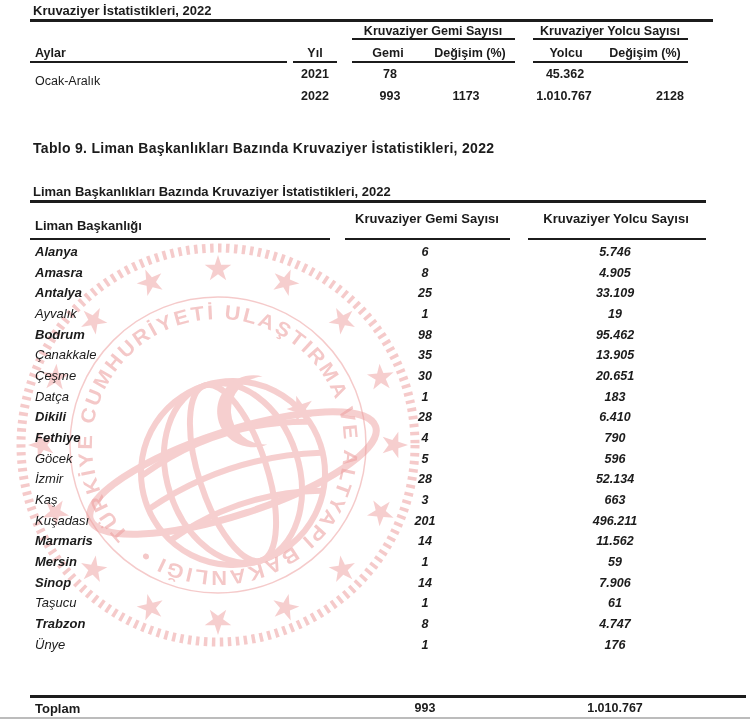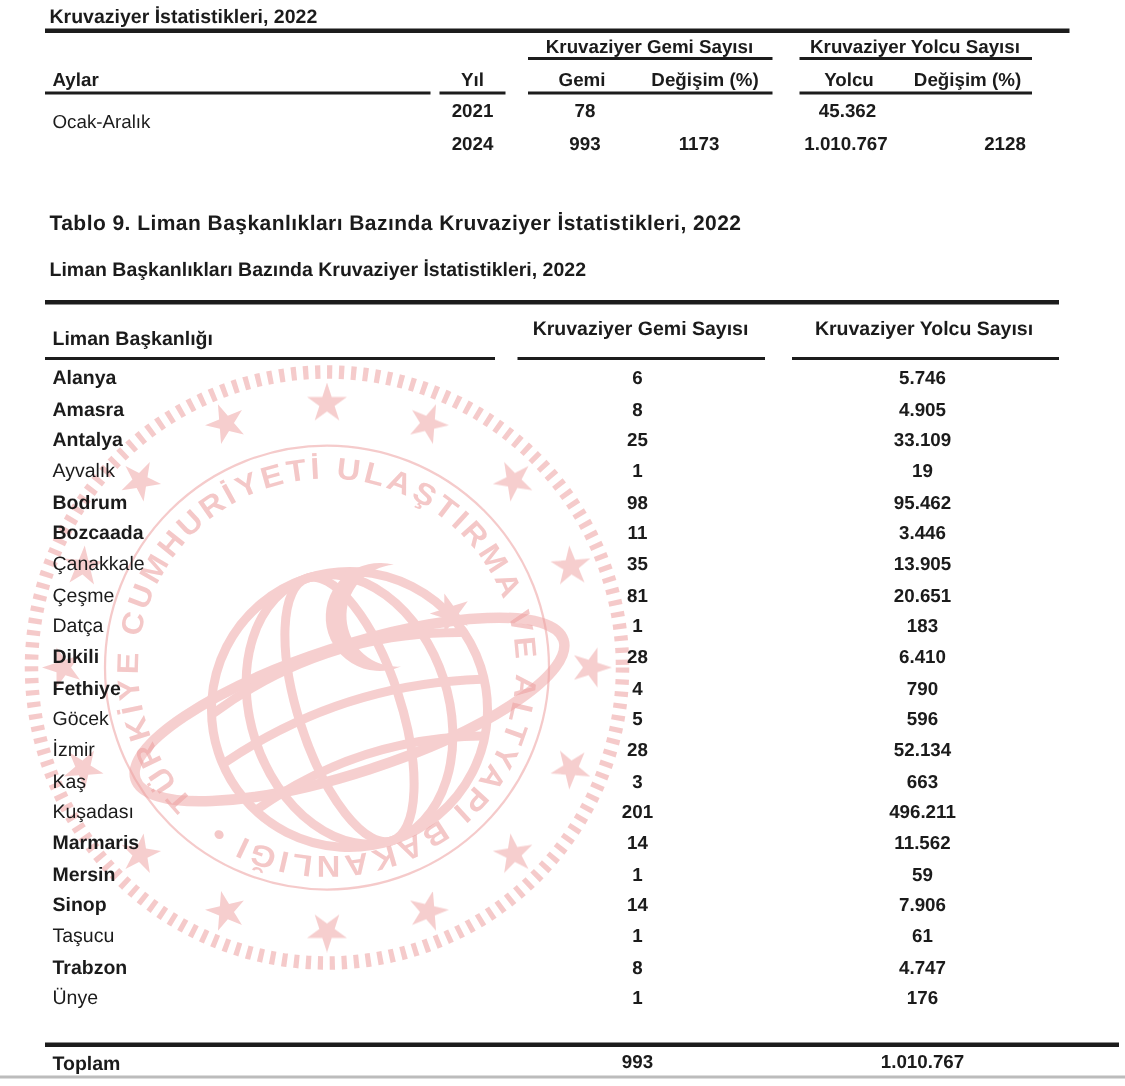--- a/index.html
+++ b/index.html
@@ -8,21 +8,21 @@
   .abs{position:absolute;white-space:nowrap;}
   .ctr{transform:translateX(-50%);}
   .b{font-weight:bold;}
   .fs13{font-size:13px;}
   .fs12{font-size:12.5px;}
   .fs15{font-size:14px;letter-spacing:.3px;}
   .ln{position:absolute;background:#1c1c1c;}
   .wm{position:absolute;left:6px;top:233px;z-index:0;}
   .content{position:absolute;left:0;top:0;width:750px;height:724px;z-index:1;}
   .t2rows{position:absolute;left:0;top:242px;width:750px;}
-  .t2row{position:relative;height:20.68px;line-height:20.68px;}
+  .t2row{position:relative;height:20.68px;line-height:20.68px;font-style:italic;}
   .t2row .lbl{position:absolute;left:35px;font-size:13px;}
   .t2row .v{position:absolute;transform:translateX(-50%);font-weight:bold;font-size:12.5px;}
   .t2row .vg{left:425px;}
   .t2row .vy{left:615px;}
 </style>
 </head>
 <body>
 
 <div class="page">
 
@@ -89,29 +89,29 @@
     <div class="ln" style="left:293px;top:61px;width:44px;height:2px"></div>
     <div class="ln" style="left:352px;top:61px;width:163px;height:2px"></div>
     <div class="ln" style="left:533px;top:61px;width:155px;height:2px"></div>
 
     <div class="abs fs12" style="left:35px;top:74px">Ocak-Aralık</div>
 
     <div class="abs ctr b fs12" style="left:315px;top:67px">2021</div>
     <div class="abs ctr b fs12" style="left:390px;top:67px">78</div>
     <div class="abs ctr b fs12" style="left:565px;top:67px">45.362</div>
 
-    <div class="abs ctr b fs12" style="left:315px;top:89px">2024</div>
+    <div class="abs ctr b fs12" style="left:315px;top:89px">2022</div>
     <div class="abs ctr b fs12" style="left:390px;top:89px">993</div>
     <div class="abs ctr b fs12" style="left:466px;top:89px">1173</div>
     <div class="abs ctr b fs12" style="left:564px;top:89px">1.010.767</div>
     <div class="abs ctr b fs12" style="left:670px;top:89px">2128</div>
 
     <div class="abs b fs15" style="left:33px;top:140px">Tablo 9. Liman Başkanlıkları Bazında Kruvaziyer İstatistikleri, 2022</div>
 
-    <div class="abs b fs13" style="left:33px;top:172px">Liman Başkanlıkları Bazında Kruvaziyer İstatistikleri, 2022</div>
+    <div class="abs b fs13" style="left:33px;top:184px">Liman Başkanlıkları Bazında Kruvaziyer İstatistikleri, 2022</div>
     <div class="ln" style="left:30px;top:200px;width:676px;height:3px"></div>
 
     <div class="abs b fs13" style="left:35px;top:218px">Liman Başkanlığı</div>
     <div class="abs ctr b fs13" style="left:427px;top:211px">Kruvaziyer Gemi Sayısı</div>
     <div class="abs ctr b fs13" style="left:616px;top:211px">Kruvaziyer Yolcu Sayısı</div>
     <div class="ln" style="left:30px;top:238px;width:300px;height:2px"></div>
     <div class="ln" style="left:345px;top:238px;width:165px;height:2px"></div>
     <div class="ln" style="left:528px;top:238px;width:178px;height:2px"></div>
 
     <div class="t2rows">
@@ -134,32 +134,27 @@
           <span class="lbl">Ayvalık</span>
           <span class="v vg">1</span>
           <span class="v vy">19</span>
         </div>
         <div class="t2row">
           <span class="lbl b">Bodrum</span>
           <span class="v vg">98</span>
           <span class="v vy">95.462</span>
         </div>
         <div class="t2row">
-          <span class="lbl b">Bozcaada</span>
-          <span class="v vg">11</span>
-          <span class="v vy">3.446</span>
-        </div>
-        <div class="t2row">
           <span class="lbl">Çanakkale</span>
           <span class="v vg">35</span>
           <span class="v vy">13.905</span>
         </div>
         <div class="t2row">
           <span class="lbl">Çeşme</span>
-          <span class="v vg">81</span>
+          <span class="v vg">30</span>
           <span class="v vy">20.651</span>
         </div>
         <div class="t2row">
           <span class="lbl">Datça</span>
           <span class="v vg">1</span>
           <span class="v vy">183</span>
         </div>
         <div class="t2row">
           <span class="lbl b">Dikili</span>
           <span class="v vg">28</span>

